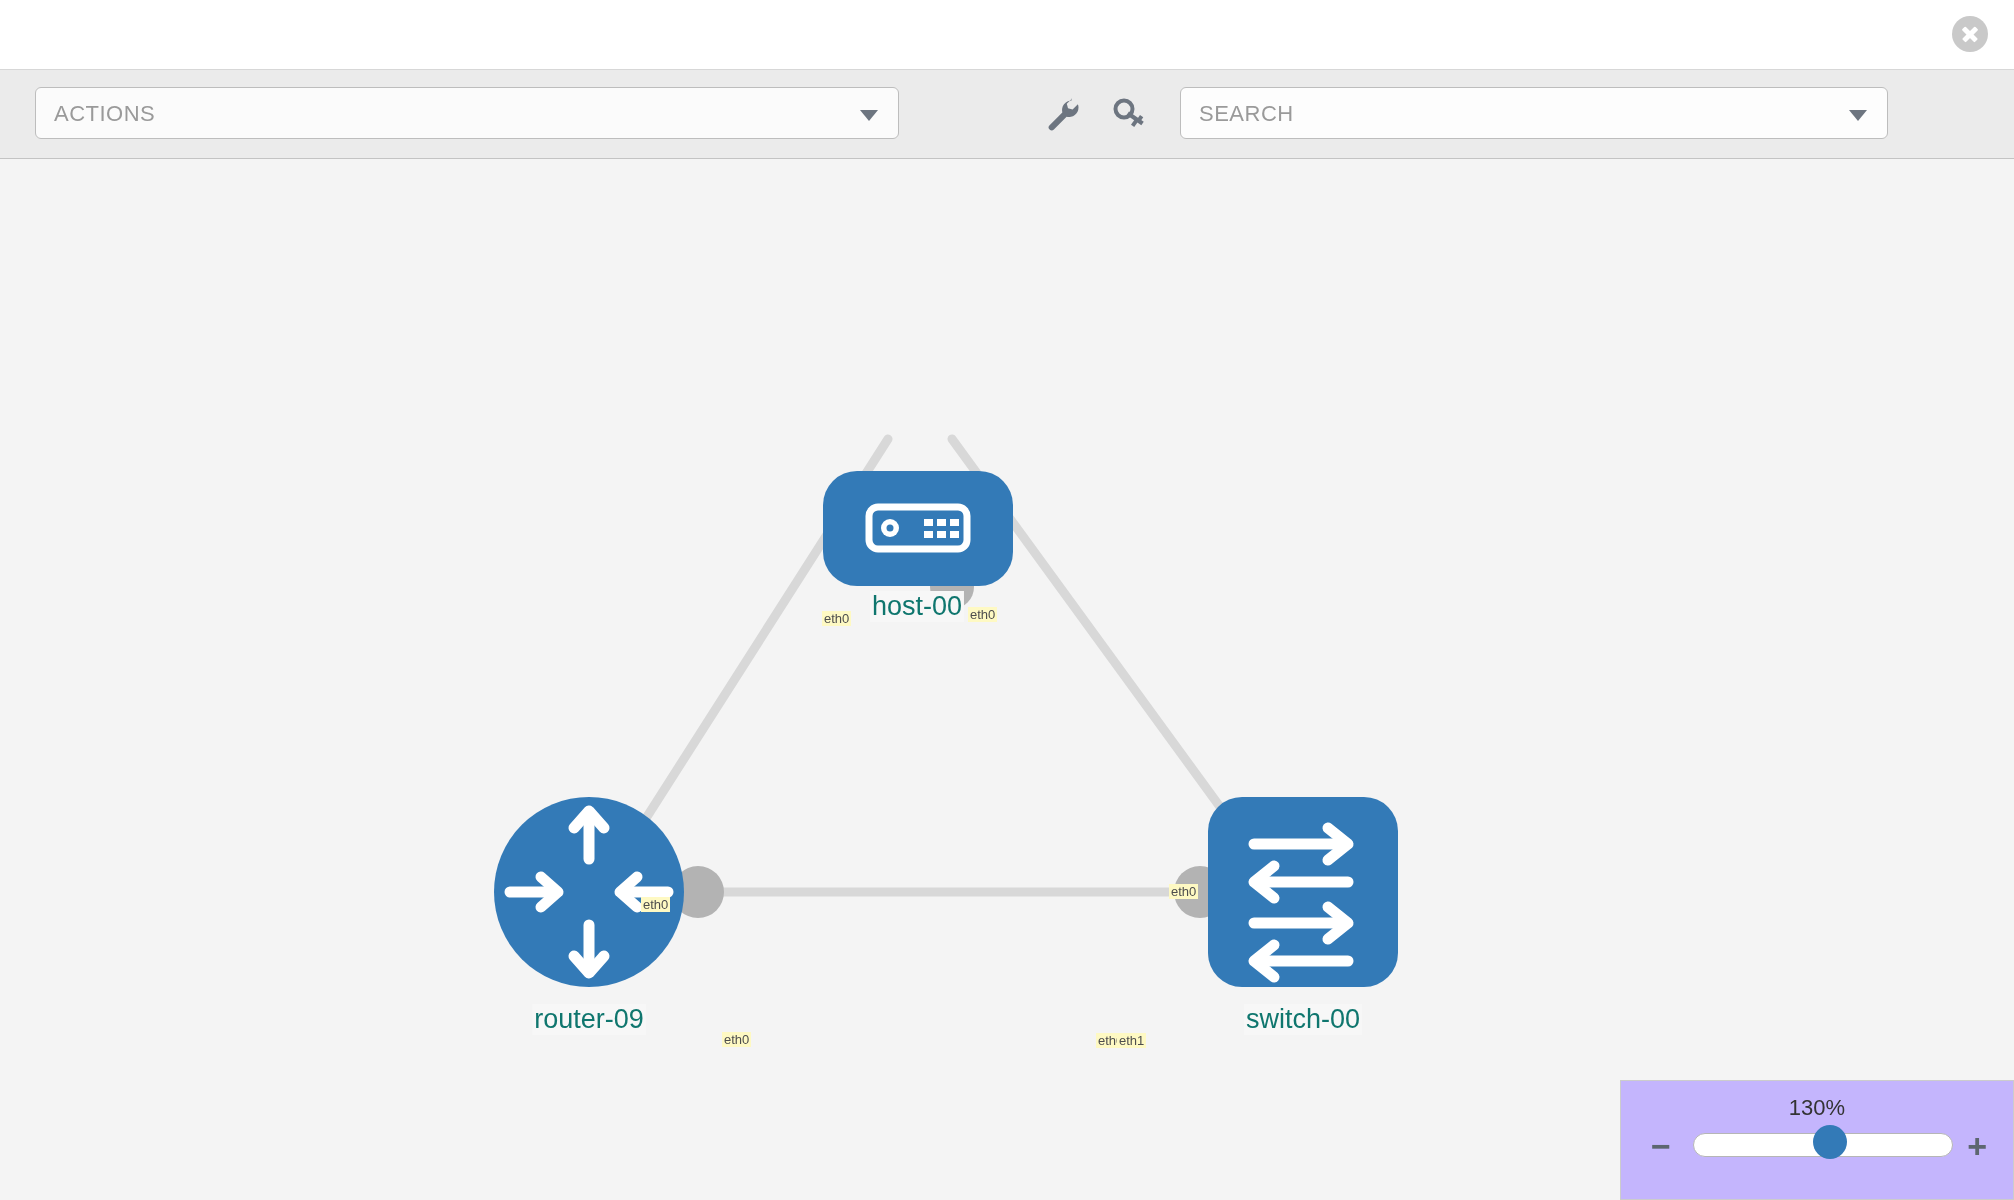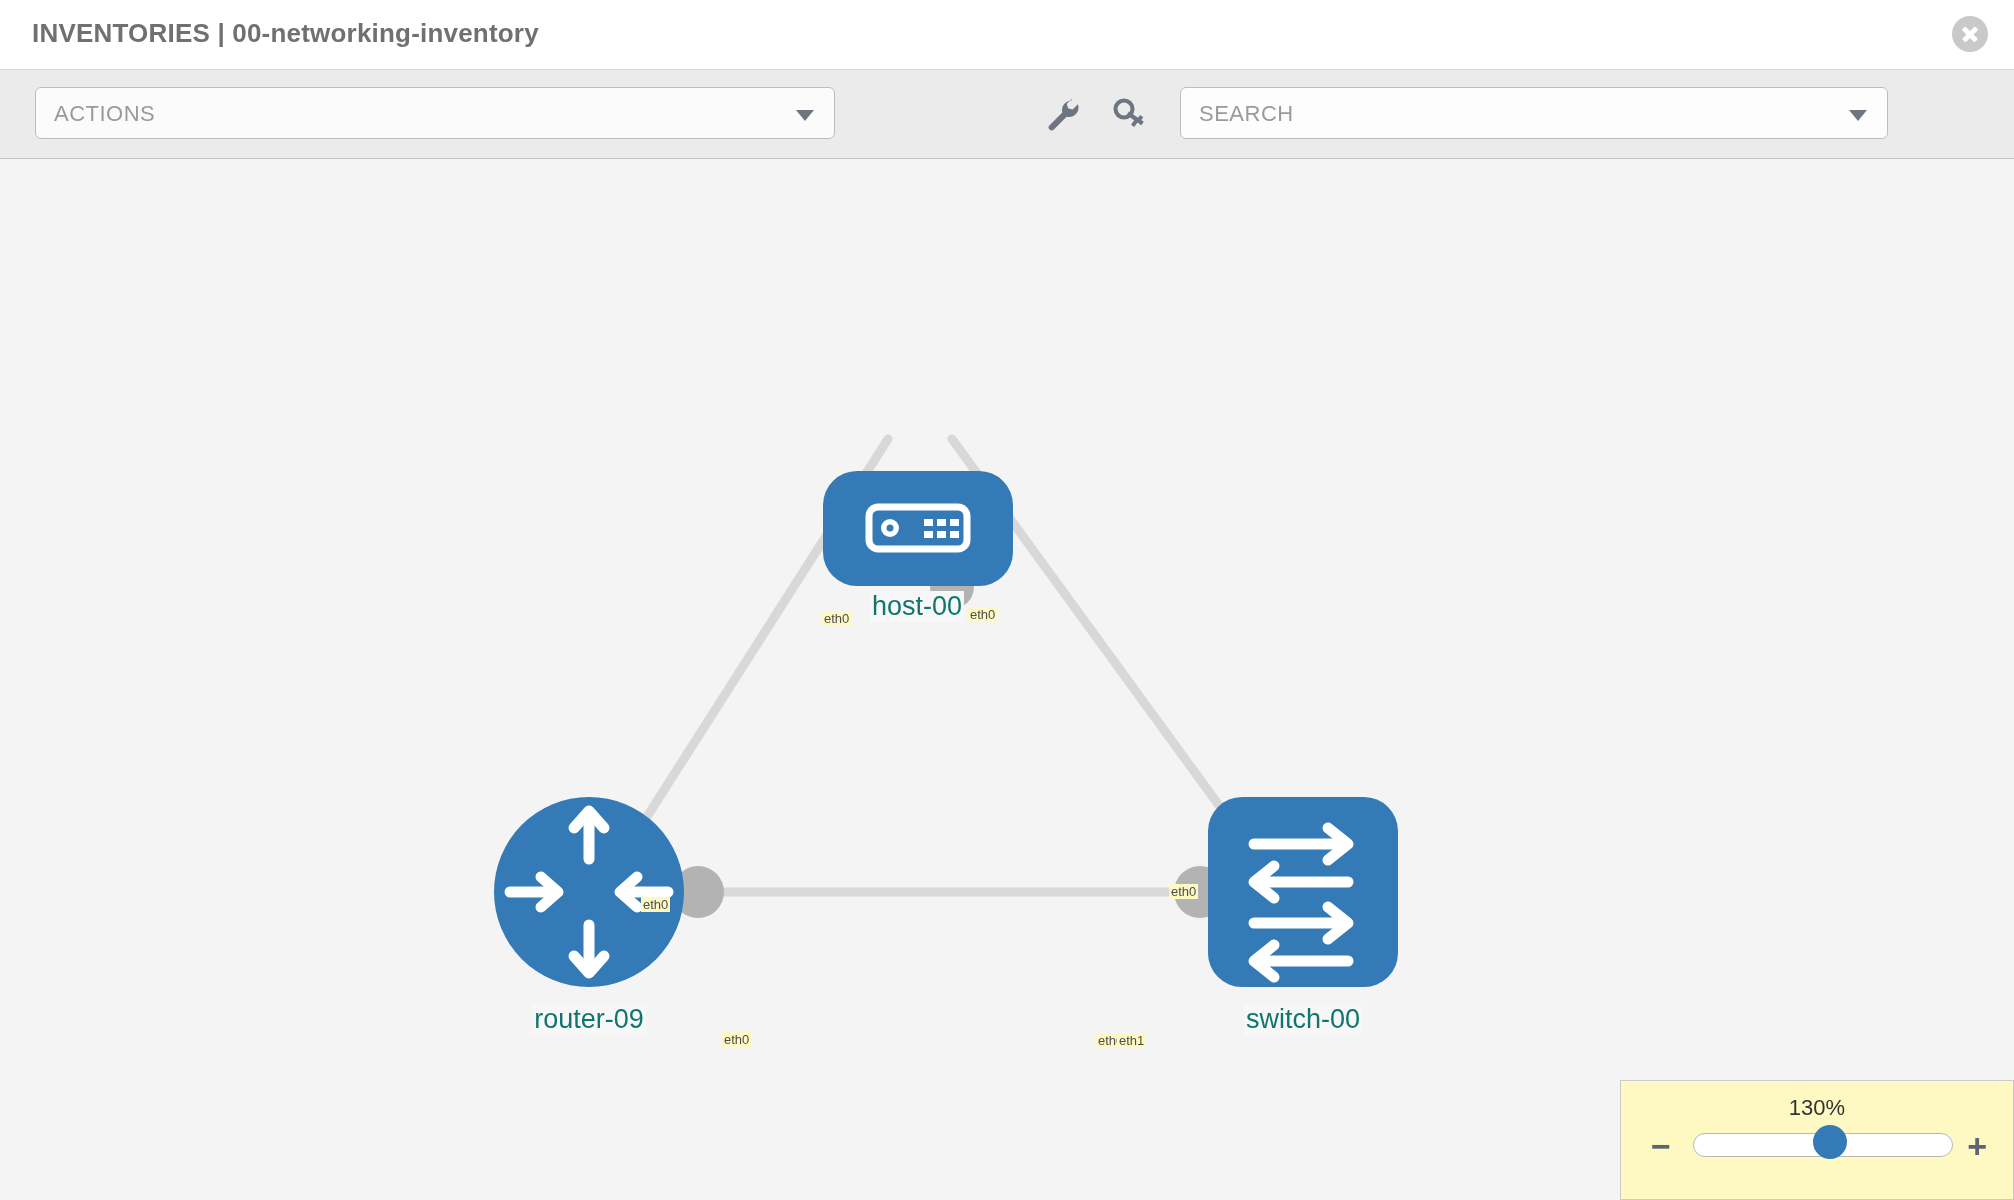--- a/index.html
+++ b/index.html
@@ -64,21 +64,21 @@
     width: 2014px;
     height: 89px;
     background: #ebebeb;
     border-bottom: 1px solid #c3c3c3;
     box-sizing: border-box;
   }
   .actions-select {
     position: absolute;
     left: 35px;
     top: 17px;
-    width: 800px;
+    width: 864px;
     height: 52px;
     background: #fbfbfb;
     border: 1px solid #bdbdbd;
     border-radius: 6px;
     box-sizing: border-box;
     cursor: pointer;
   }
   .actions-select .label {
     position: absolute;
     left: 18px;
@@ -162,21 +162,21 @@
     padding: 0 2px;
   }
 
   
   .zoom-panel {
     position: absolute;
     left: 1620px;
     top: 1080px;
     width: 394px;
     height: 120px;
-    background: #fef9c3;
+    background: #c4b5fd;
     border: 1px solid #cccccc;
     box-sizing: border-box;
   }
   .zoom-level {
     position: absolute;
     top: 14px;
     left: 0;
     width: 100%;
     text-align: center;
     font-size: 22px;
@@ -213,21 +213,20 @@
     height: 34px;
     border-radius: 50%;
     background: #337ab7;
     cursor: pointer;
   }
 </style>
 </head>
 <body>
 
 <div class="header">
-  <div class="header-title">INVENTORIES | 00-networking-inventory</div>
   <div class="close-button">
     <div class="x1"></div>
     <div class="x2"></div>
   </div>
 </div>
 
 <div class="toolbar">
 
   <div class="actions-select">
     <span class="label">ACTIONS</span>

